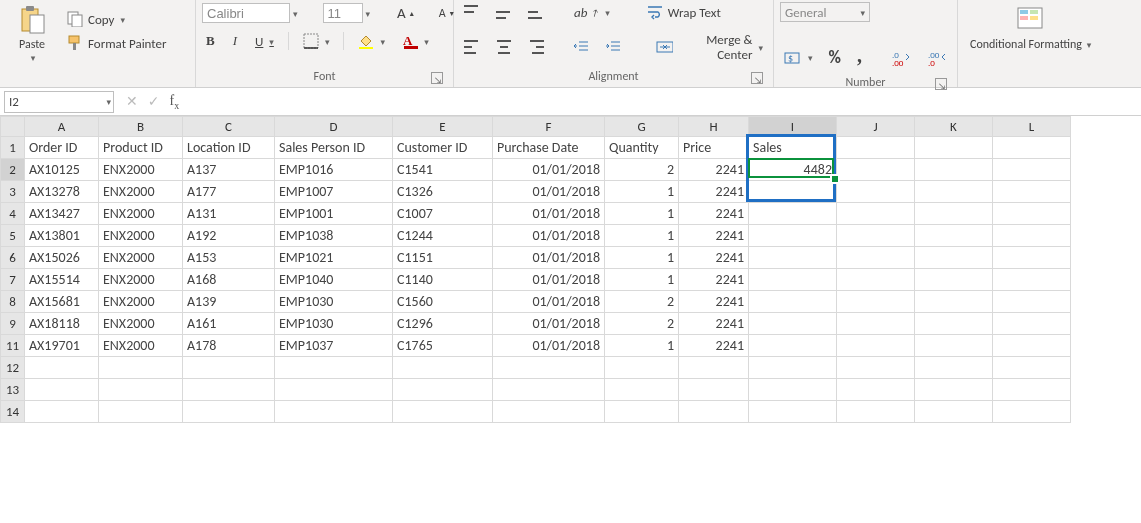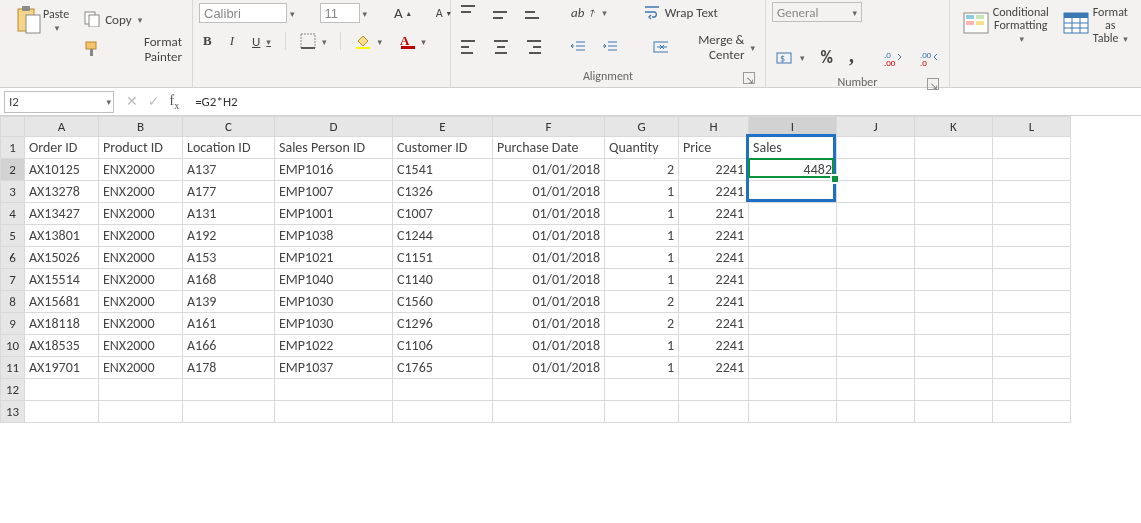--- a/index.html
+++ b/index.html
@@ -8,21 +8,21 @@
   
   .ribbon { background:#f3f2f1; border-bottom:1px solid #d0d0d0; height:88px; position:relative; display:flex; }
   .rgroup { border-right:1px solid #d8d8d8; display:flex; flex-direction:column; justify-content:space-between; padding:2px 6px 0 6px; position:relative;}
   .rgroup .tools { flex:1; display:flex; align-items:flex-start; }
   .rgroup .label { text-align:center; font-size:12px; color:#666; padding:2px 0 4px; position:relative;}
   .rgroup .dl { position:absolute; right:4px; bottom:3px; width:12px; height:12px; border:1px solid #999; font-size:8px; line-height:8px; text-align:right; color:#666;}
   .rgroup .dl::after { content:"↘"; font-size:9px; position:absolute; right:0; bottom:-1px;}
   .btn { display:inline-flex; align-items:center; gap:4px; padding:2px 4px; color:#444; font-size:13px;text-align:right; }
   .caret { font-size:9px; color:#666; margin-left:2px;}
   .iconbox { width:18px; height:18px; display:inline-flex; align-items:center; justify-content:center; }
-  .bigbtn { display:flex; align-items:center; justify-content:flex-start; padding:2px 6px; text-align:center; min-width:52px; }
+  .bigbtn { display:flex; flex-direction:column; align-items:center; justify-content:flex-start; padding:2px 6px; text-align:center; min-width:52px; }
   .bigbtn .glyph { width:32px; height:32px; display:flex; align-items:center; justify-content:center; }
   .bigbtn .cap { font-size:12px; color:#444; line-height:13px; margin-top:2px;}
   .sep { width:1px; background:#d8d8d8; height:60px; margin:2px 4px 0;}
   .col { display:flex; flex-direction:column; gap:2px;}
   .row { display:flex; align-items:center; gap:17px;}
 
   
   .svg { display:block; }
 
   
@@ -133,20 +133,21 @@
         </span>
         <span class="btn">
           <span style="font-weight:bold; color:#c00000; font-family:'Times New Roman';">A</span>
           <svg width="14" height="4" style="margin-left:-12px; margin-top:14px;">
               <rect width="14" height="3" fill="#c00000"></rect>
             </svg>
           <span class="caret">▾</span>
         </span>
       </div>
     </div>
+    <div class="label"><span>Font</span><span class="dl"></span></div>
   </div>
 
   <div class="rgroup" style="width:320px">
     <div class="tools col" style="gap:8px; padding-top:0;">
       <div class="row" style="gap:8px;">
         <span class="btn">
             <div class="alignglyph">
               <span style="width:14px"></span>
               <span style="width:10px"></span>
               <span style="width:12px; visibility:hidden;"></span>
@@ -270,49 +271,35 @@
           <svg width="30" height="28">
               <rect x="2" y="2" width="24" height="20" fill="#fff" stroke="#888"></rect>
               <rect x="4" y="4" width="8" height="4" fill="#8ecae6"></rect>
               <rect x="4" y="10" width="8" height="4" fill="#ffb3b3"></rect>
               <rect x="14" y="4" width="8" height="4" fill="#c6e6b3"></rect>
               <rect x="14" y="10" width="8" height="4" fill="#ffe08a"></rect>
             </svg>
         </div>
         <div class="cap"><span>Conditional Formatting</span> <span class="caret">▾</span></div>
       </div>
-      <div class="bigbtn">
-        <div class="glyph">
-          <svg width="30" height="28">
-              <rect x="2" y="2" width="24" height="20" fill="#fff" stroke="#3b78b4"></rect>
-              <rect x="2" y="2" width="24" height="5" fill="#3b78b4"></rect>
-              <line x1="2" y1="12" x2="26" y2="12" stroke="#3b78b4"></line>
-              <line x1="2" y1="17" x2="26" y2="17" stroke="#3b78b4"></line>
-              <line x1="10" y1="2" x2="10" y2="22" stroke="#3b78b4"></line>
-              <line x1="18" y1="2" x2="18" y2="22" stroke="#3b78b4"></line>
-            </svg>
-        </div>
-        <div class="cap"><span>Format as Table</span> <span class="caret">▾</span></div>
-      </div>
     </div>
     <div class="label">&nbsp;</div>
   </div>
 </div>
 
 <div class="fbar">
   <div class="namebox">
     <span>I2</span>
     <span class="dd">▾</span>
   </div>
   <div class="ficons">
     <span>✕</span>
     <span>✓</span>
     <span class="fx">f<span style="font-size:10px; vertical-align:sub;">x</span></span>
   </div>
-  <div class="fval">=G2*H2</div>
 </div>
 
 <div class="sheet">
   <table id="grid">
       <colgroup>
         <col style="width:24px">
         <col style="width:74px">
         <col style="width:84px">
         <col style="width:92px">
         <col style="width:118px">
@@ -472,35 +459,20 @@
           <td class="">C1296</td>
           <td class="num">01/01/2018</td>
           <td class="num">2</td>
           <td class="num">2241</td>
           <td class="num"></td>
           <td class=""></td>
           <td class=""></td>
           <td class=""></td>
         </tr>
         <tr>
-          <td class="rowhdr">10</td>
-          <td class="">AX18535</td>
-          <td class="">ENX2000</td>
-          <td class="">A166</td>
-          <td class="">EMP1022</td>
-          <td class="">C1106</td>
-          <td class="num">01/01/2018</td>
-          <td class="num">1</td>
-          <td class="num">2241</td>
-          <td class="num"></td>
-          <td class=""></td>
-          <td class=""></td>
-          <td class=""></td>
-        </tr>
-        <tr>
           <td class="rowhdr">11</td>
           <td class="">AX19701</td>
           <td class="">ENX2000</td>
           <td class="">A178</td>
           <td class="">EMP1037</td>
           <td class="">C1765</td>
           <td class="num">01/01/2018</td>
           <td class="num">1</td>
           <td class="num">2241</td>
           <td class="num"></td>
@@ -531,20 +503,35 @@
           <td class=""></td>
           <td class=""></td>
           <td class="num"></td>
           <td class="num"></td>
           <td class="num"></td>
           <td class="num"></td>
           <td class=""></td>
           <td class=""></td>
           <td class=""></td>
         </tr>
+        <tr>
+          <td class="rowhdr">14</td>
+          <td class=""></td>
+          <td class=""></td>
+          <td class=""></td>
+          <td class=""></td>
+          <td class=""></td>
+          <td class="num"></td>
+          <td class="num"></td>
+          <td class="num"></td>
+          <td class="num"></td>
+          <td class=""></td>
+          <td class=""></td>
+          <td class=""></td>
+        </tr>
       </tbody>
     </table>
 
   <div class="hlbox" id="hl" style="left: 746px; top: 18px; width: 90px; height: 68px;"></div>
 
   <div class="activecell" id="ac" style="left: 748px; top: 42px; width: 86px; height: 20px;"></div>
   <div class="fill" id="fh" style="left: 830px; top: 58px;"></div>
 </div>
 
 </body></html>

